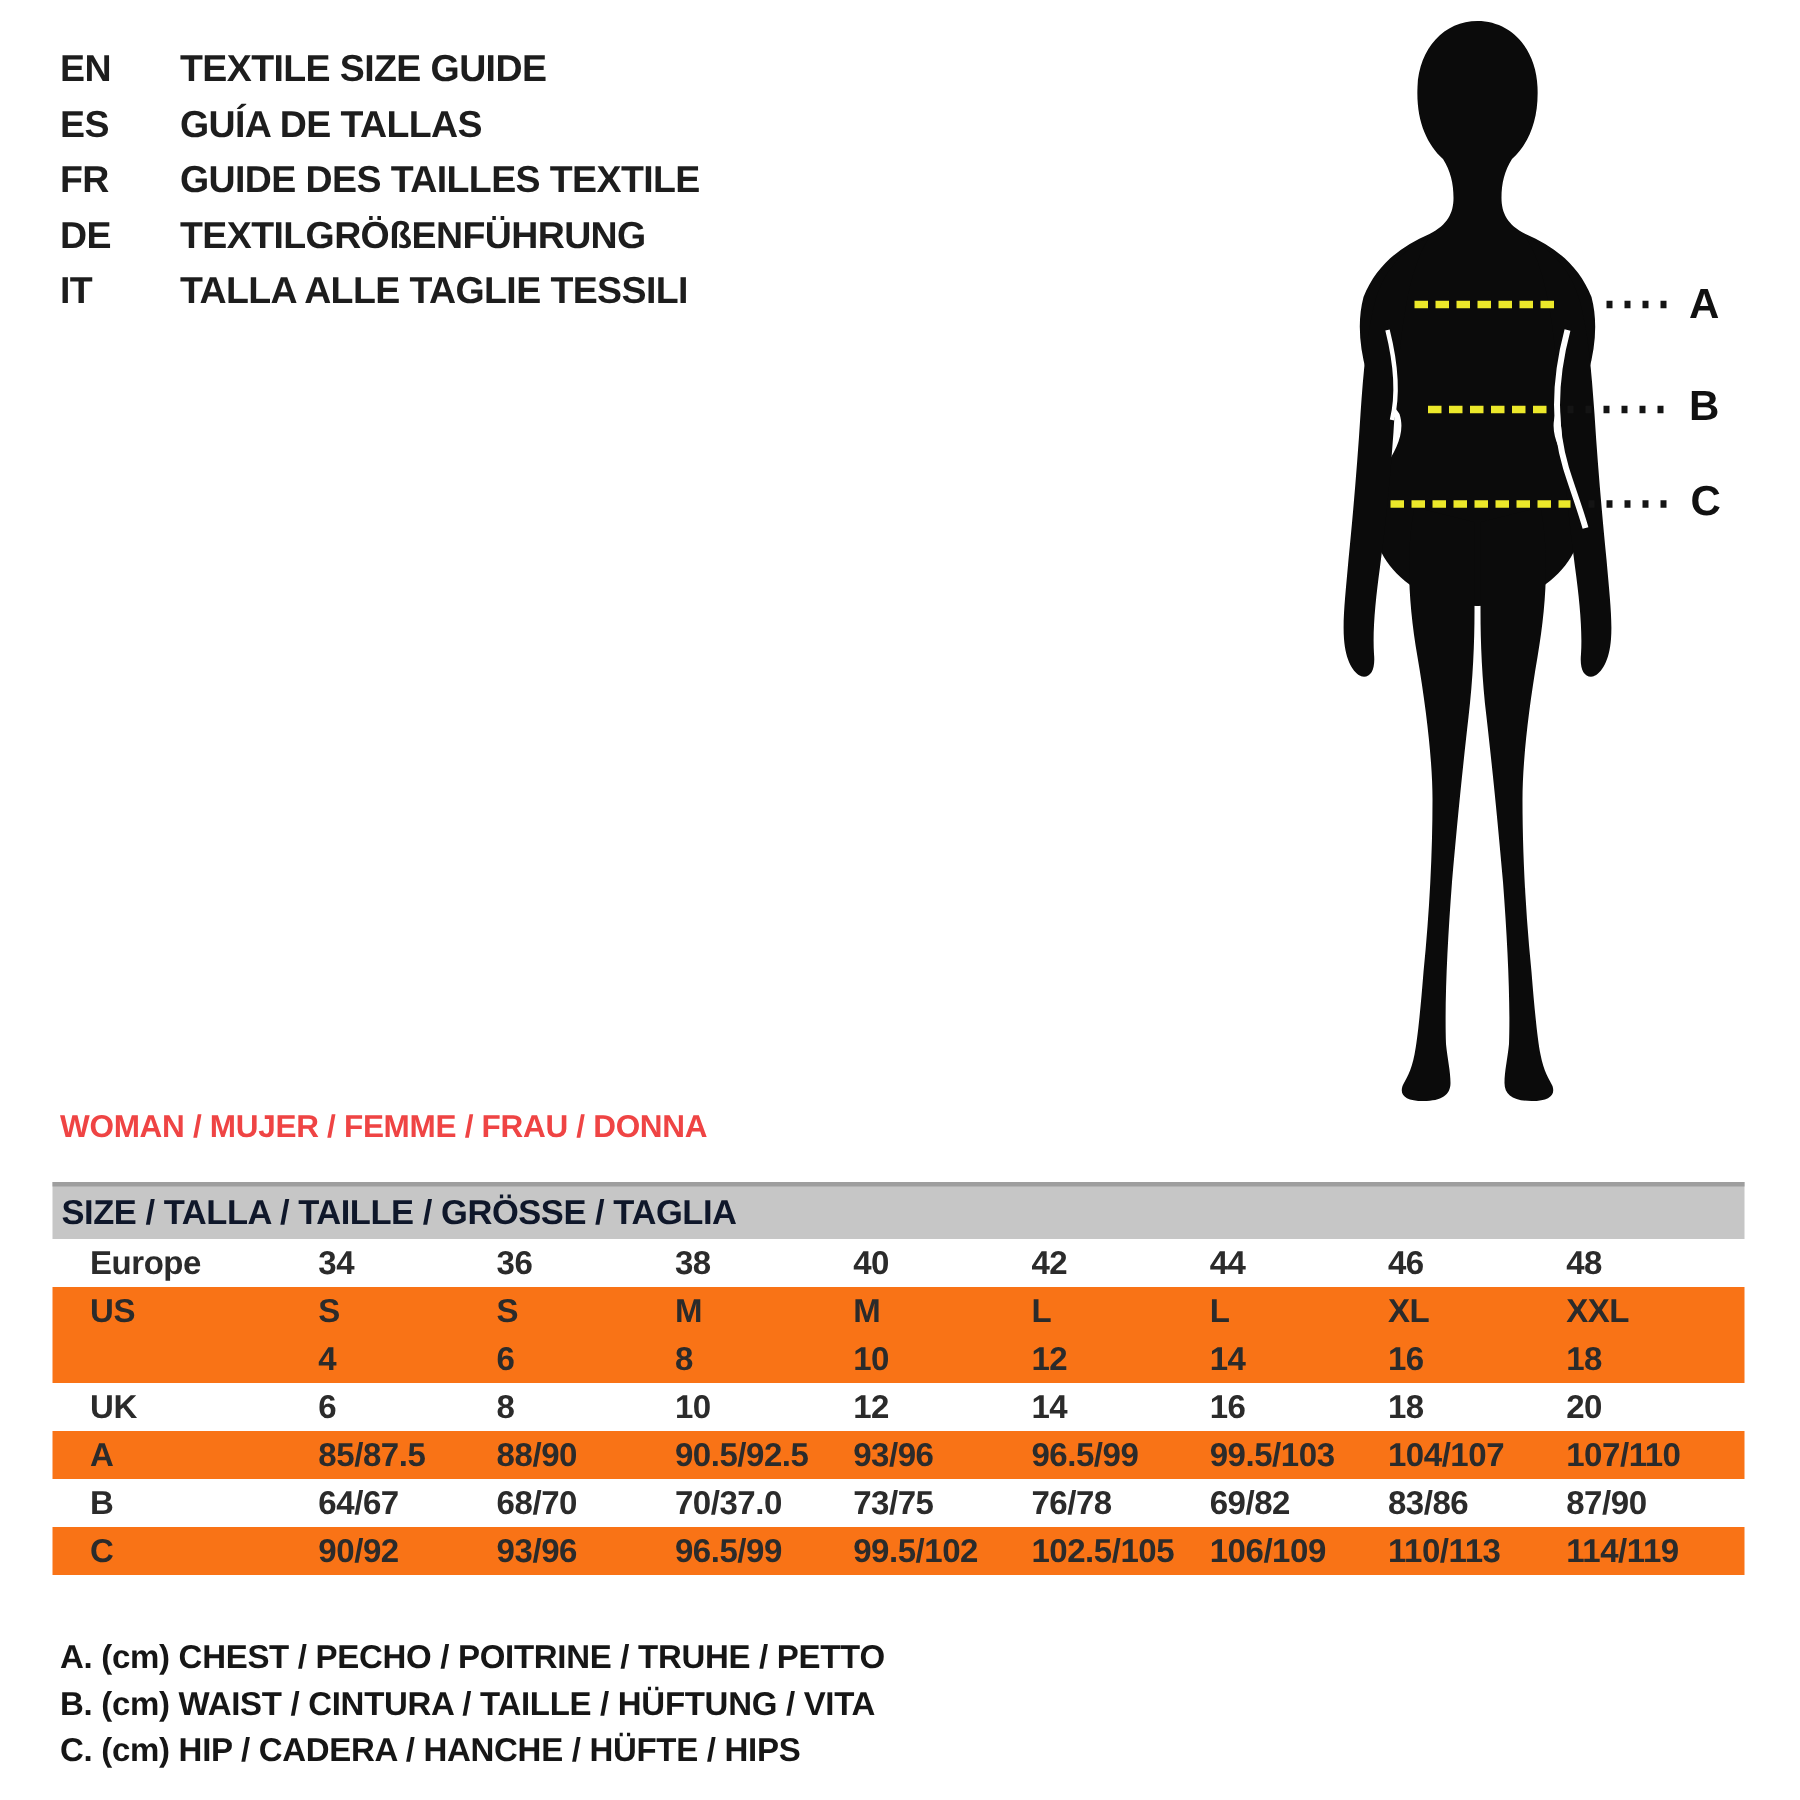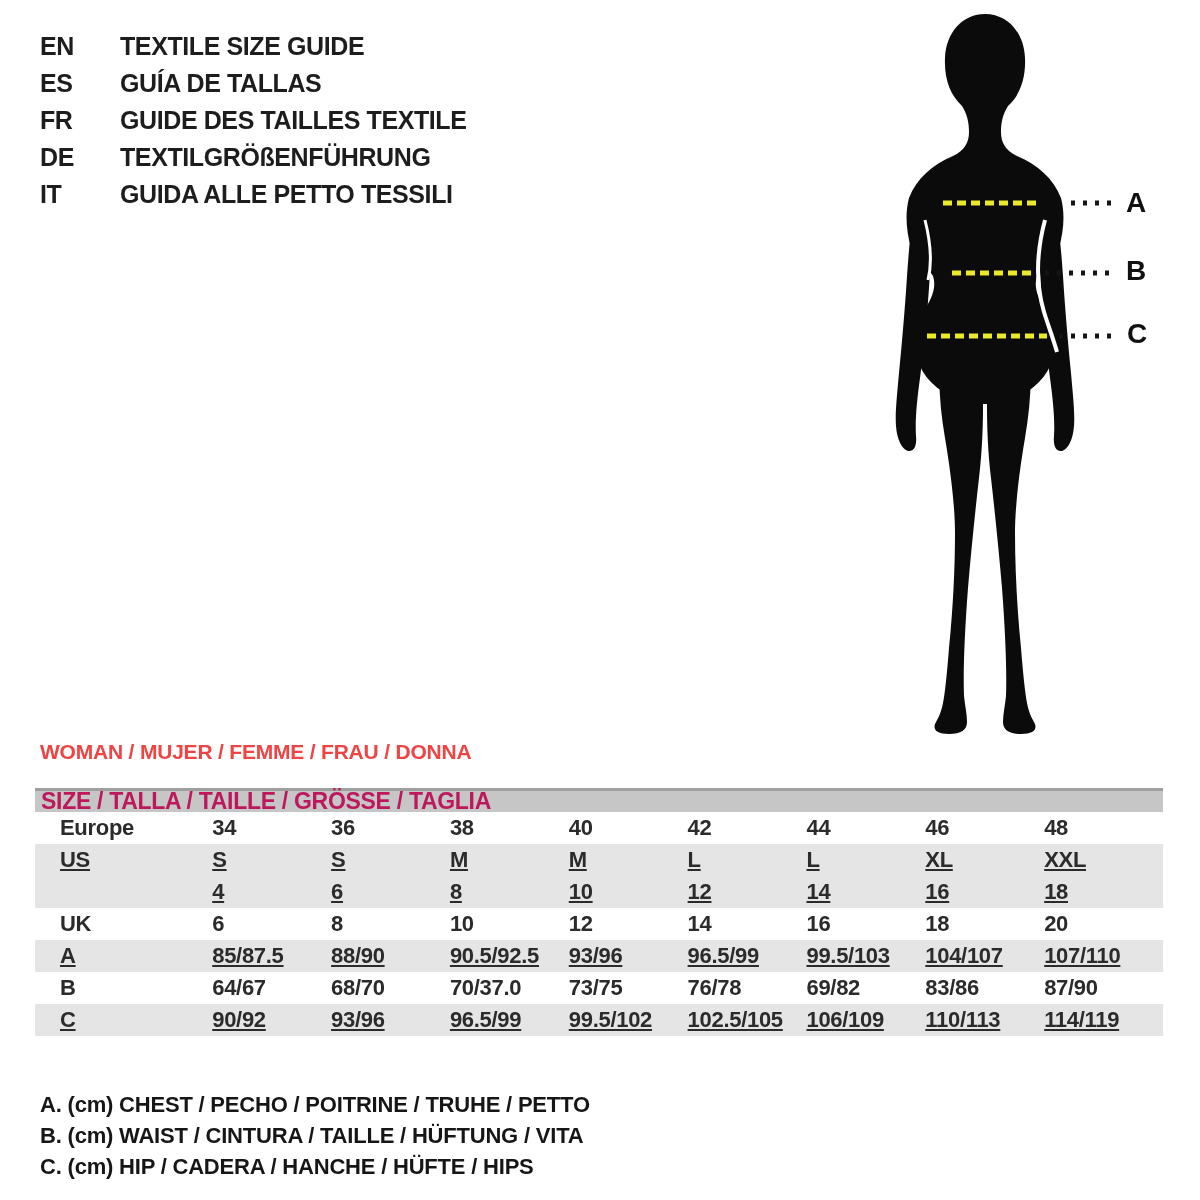--- a/index.html
+++ b/index.html
@@ -28,29 +28,29 @@
   .marker-c { left: 1127px; top: 320px; }
 
   
   .section-title { position: absolute; left: 40px; top: 740px; font-size: 21px; letter-spacing: -0.2px; color: #ef4444; }
 
   
   .size-table { position: absolute; left: 35px; top: 788px; width: 1128px; }
   .table-header {
     background: #c6c6c6;
     border-top: 3px solid #9e9e9e;
-    height: 24px;
+    height: 38px;
     display: flex; align-items: center;
     padding-left: 6px;
     font-size: 23px; letter-spacing: -0.3px;
-    color: #be185d;
+    color: #0f172a;
     box-sizing: border-box;
   }
   .trow { display: flex; height: 32px; align-items: center; font-size: 22px; letter-spacing: -0.3px; color: #2b2b2b; }
-  .trow.shaded { background: #e5e5e5; text-decoration: underline; }
+  .trow.shaded { background: #f97316; }
   .tlabel { width: 160px; padding-left: 5px; box-sizing: border-box; margin-left: 20px; }
   .tcell { width: 121px; text-align: left; }
 
   
   .notes { position: absolute; left: 40px; top: 1089px; }
   .note-line { height: 31px; line-height: 31px; font-size: 22px; letter-spacing: -0.2px; color: #161616; white-space: nowrap; }
 </style>
 </head>
 <body>
 
@@ -71,21 +71,21 @@
       <span class="lang-label">GUIDE DES TAILLES TEXTILE</span>
     </div>
 
     <div class="lang-row">
       <span class="lang-code">DE</span>
       <span class="lang-label">TEXTILGRÖßENFÜHRUNG</span>
     </div>
 
     <div class="lang-row">
       <span class="lang-code">IT</span>
-      <span class="lang-label">GUIDA ALLE PETTO TESSILI</span>
+      <span class="lang-label">TALLA ALLE TAGLIE TESSILI</span>
     </div>
   </div>
 
 <svg class="figure-svg" width="240" height="730" viewBox="0 0 240 730">
   <g>
     <path d="M 110 6 C 132 6 149 24 150 50 C 151 72 144 88 133 98 C 128 106 126 114 126 124
          C 126 134 130 142 142 148 C 163 157 178 170 186 190 C 190 205 189 222 184 240
          C 179 254 168 258 162 268 C 158 280 164 292 172 304 C 178 314 181 324 180 338
          C 179 356 170 372 152 384 C 140 392 128 396 110 396 C 92 396 80 392 68 384
          C 50 372 41 356 40 338 C 39 324 42 314 48 304 C 56 292 62 280 58 268

